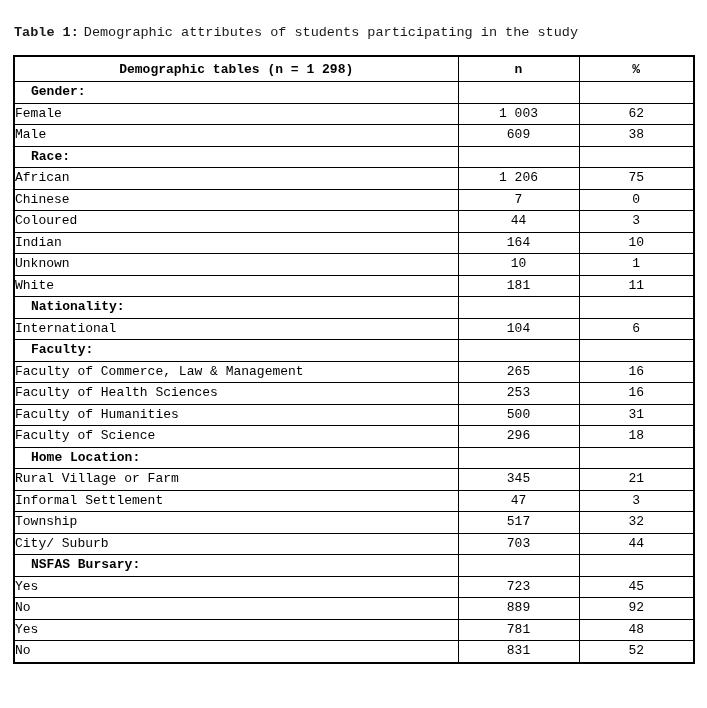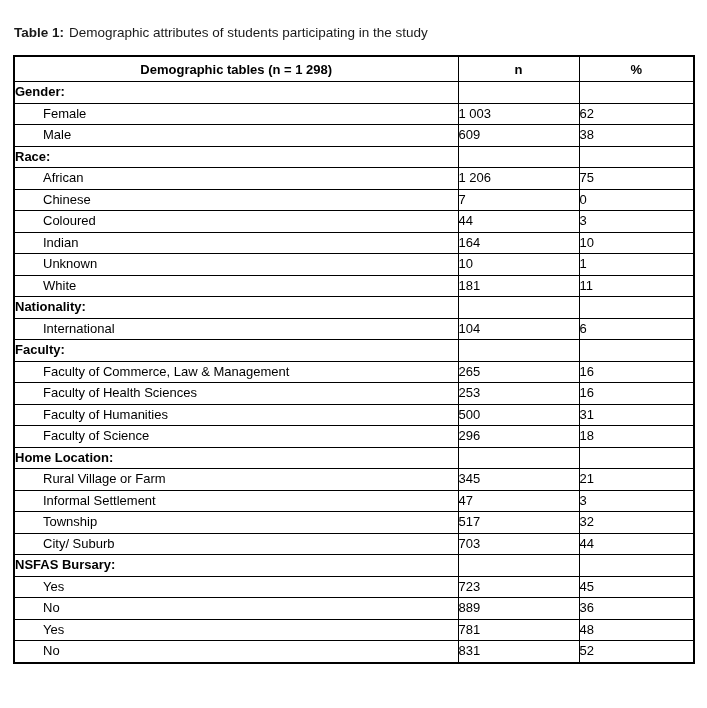--- a/index.html
+++ b/index.html
@@ -12,20 +12,21 @@
     height: 708px;
     overflow: hidden;
     position: relative;
     font-family: "Liberation Sans", sans-serif;
     color: #000000;
   }
   .page {
     position: relative;
     width: 707px;
     height: 552px;
+    font-family: Liberation Mono, monospace;
   }
   .caption {
     position: absolute;
     top: 11px;
     left: 14px;
     font-size: 13.5px;
     color: #1a1a1a;
     white-space: nowrap;
   }
   .caption .caption-label {
@@ -59,28 +60,27 @@
     text-align: center;
     vertical-align: middle;
   }
   .demo-table tbody td {
     height: 20.5px;
     line-height: 20.5px;
     vertical-align: middle;
   }
   .demo-table td.label-cell {
     text-align: left;
-    padding-left: 28px;
   }
   .demo-table tr.section td.label-cell {
     font-weight: bold;
-    padding-left: 0;
+    padding-left: 16px;
   }
   .demo-table td.num-cell {
-    text-align: left;
+    text-align: center;
   }
 </style>
 </head>
 <body>
 
 <div class="page">
 
   <p class="caption"><span class="caption-label">Table 1:</span><span>Demographic attributes of students participating in the study</span></p>
 
   <table class="demo-table">
@@ -213,21 +213,21 @@
           <td class="num-cell"></td>
         </tr>
         <tr class="item">
           <td class="label-cell">Yes</td>
           <td class="num-cell">723</td>
           <td class="num-cell">45</td>
         </tr>
         <tr class="item">
           <td class="label-cell">No</td>
           <td class="num-cell">889</td>
-          <td class="num-cell">36</td>
+          <td class="num-cell">92</td>
         </tr>
         <tr class="item">
           <td class="label-cell">Yes</td>
           <td class="num-cell">781</td>
           <td class="num-cell">48</td>
         </tr>
         <tr class="item">
           <td class="label-cell">No</td>
           <td class="num-cell">831</td>
           <td class="num-cell">52</td>

